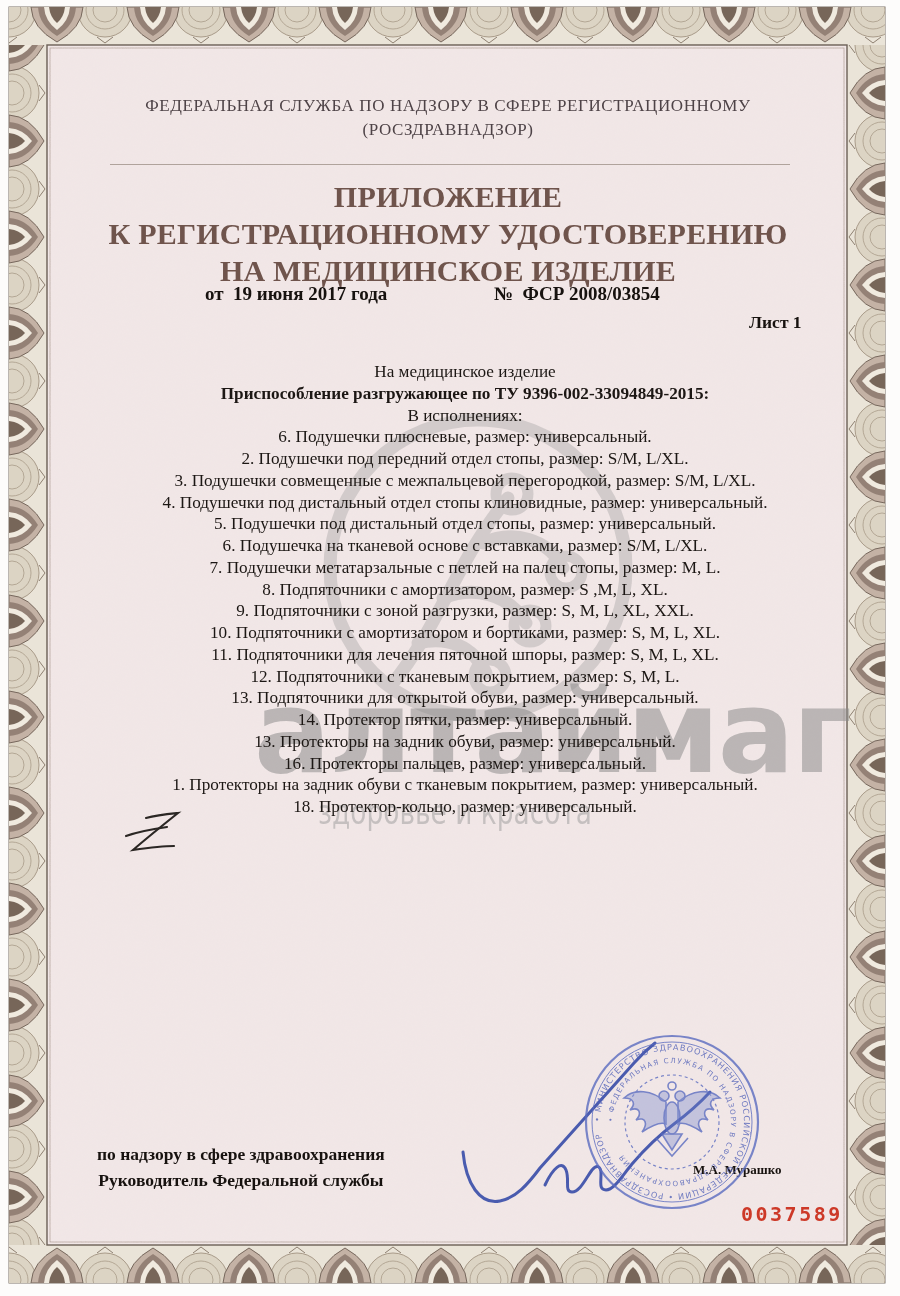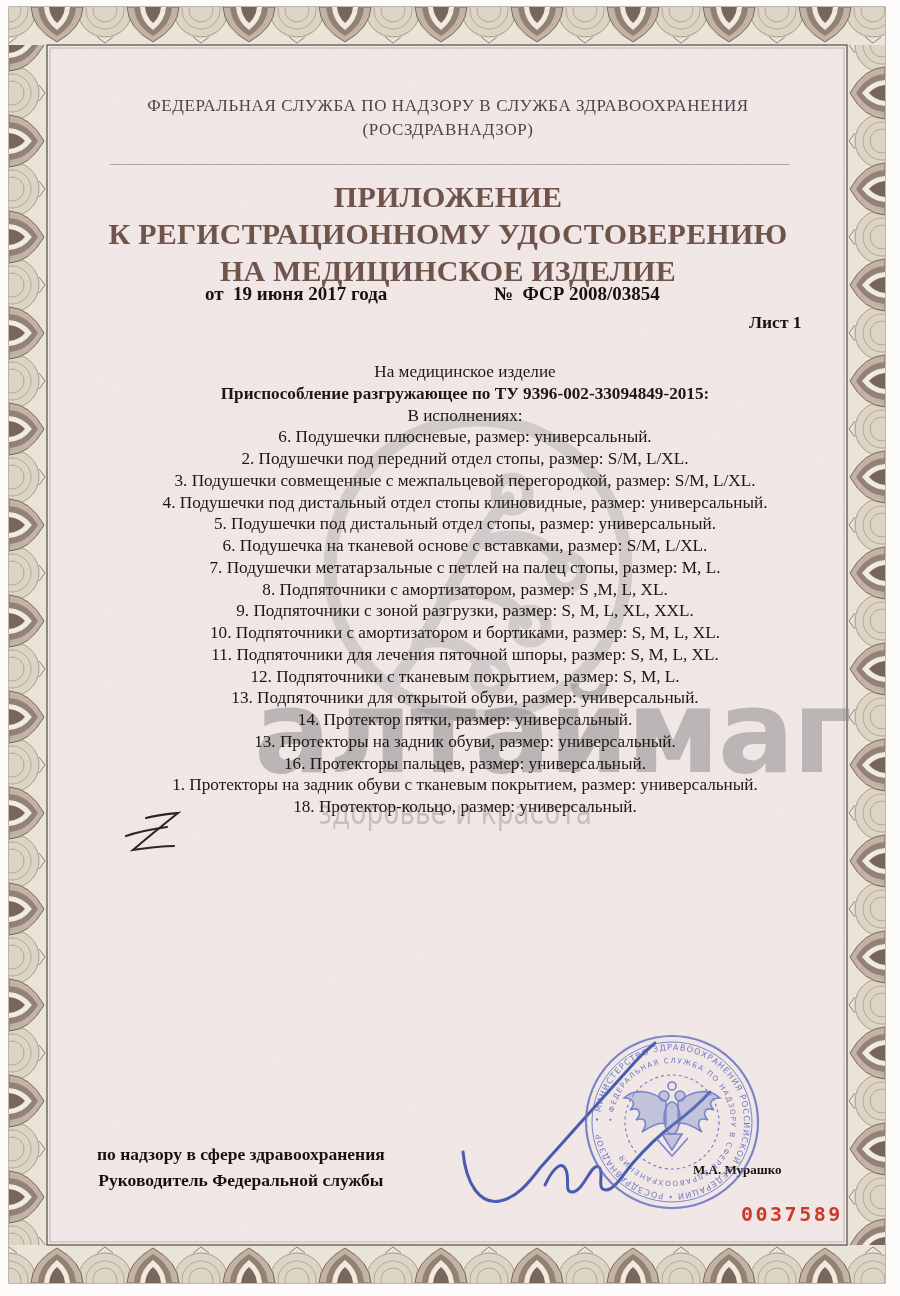--- a/index.html
+++ b/index.html
@@ -84,21 +84,21 @@
       <path d="M5,-25 C35,-38 70,-30 85,0"></path>
       <circle cx="52" cy="58" r="16" stroke-width="11"></circle>
       <circle cx="12" cy="108" r="16" stroke-width="11"></circle>
       <circle cx="88" cy="4" r="16" stroke-width="11"></circle>
       <circle cx="34" cy="-74" r="16" stroke-width="11"></circle>
     </g>
     <text x="552" y="772" text-anchor="middle" textLength="596" lengthAdjust="spacingAndGlyphs" font-family="DejaVu Sans, sans-serif" font-weight="bold" font-size="116" fill="#8a8a8a" opacity="0.52" letter-spacing="-2">алтаймаг</text>
     <text x="455" y="824" text-anchor="middle" textLength="274" lengthAdjust="spacingAndGlyphs" font-family="DejaVu Sans, sans-serif" font-size="33" fill="#9a9a9a" opacity="0.5">здоровье и красота</text>
   </svg>
 
-  <div class="abs center800 org-line" style="top:96px">ФЕДЕРАЛЬНАЯ СЛУЖБА ПО НАДЗОРУ В СЛУЖБА ЗДРАВООХРАНЕНИЯ</div>
+  <div class="abs center800 org-line" style="top:96px">ФЕДЕРАЛЬНАЯ СЛУЖБА ПО НАДЗОРУ В СФЕРЕ РЕГИСТРАЦИОННОМУ</div>
   <div class="abs center800 org-line" style="top:120px">(РОСЗДРАВНАДЗОР)</div>
   <div class="abs divider"></div>
 
   <div class="abs center800 title-block">
     <div>ПРИЛОЖЕНИЕ</div>
     <div>К РЕГИСТРАЦИОННОМУ УДОСТОВЕРЕНИЮ</div>
     <div>НА МЕДИЦИНСКОЕ ИЗДЕЛИЕ</div>
   </div>
 
   <div class="abs date-row" style="left:205px;top:283px">от  19 июня 2017 года</div>

